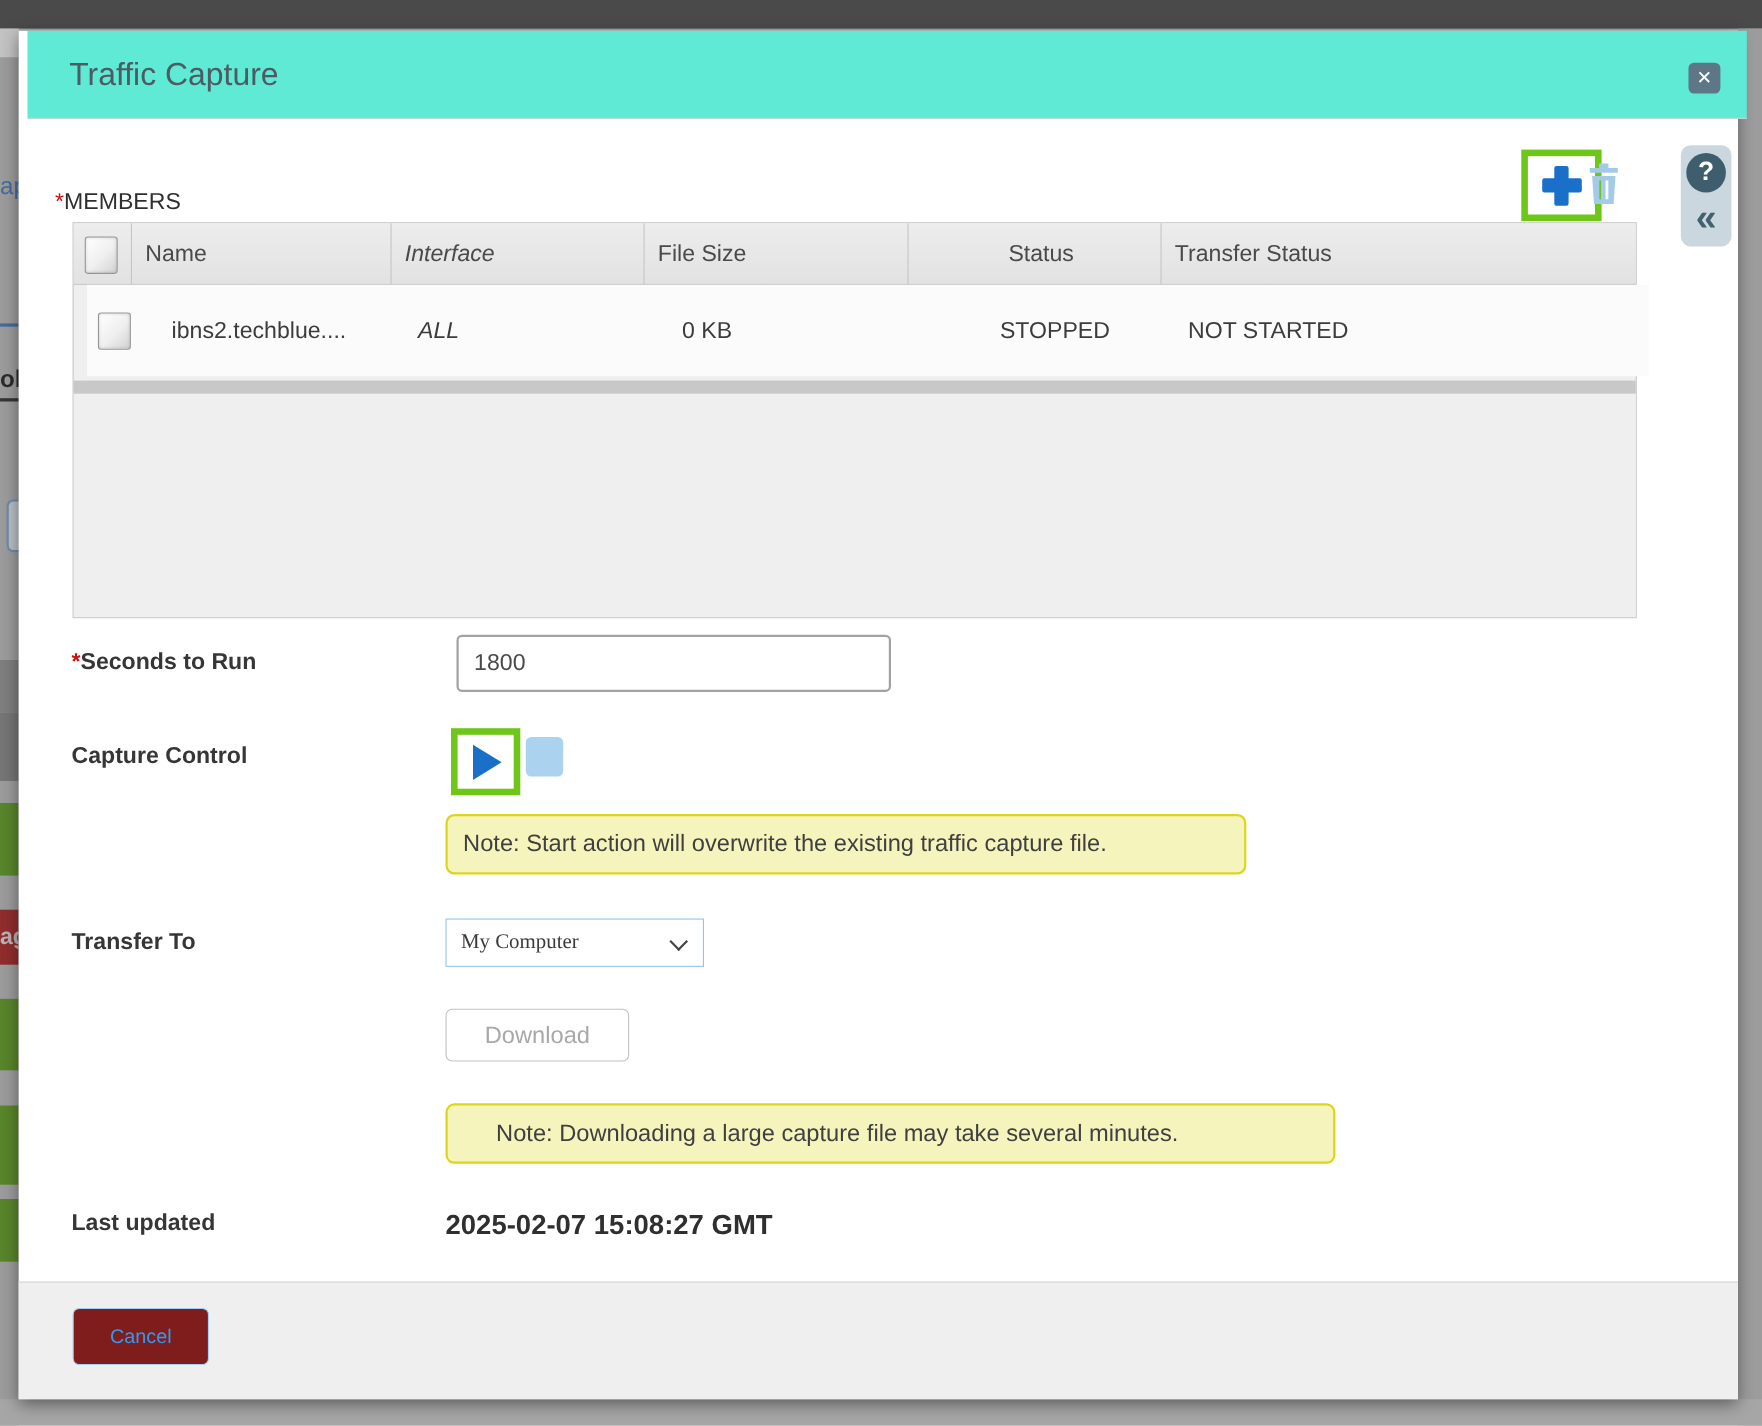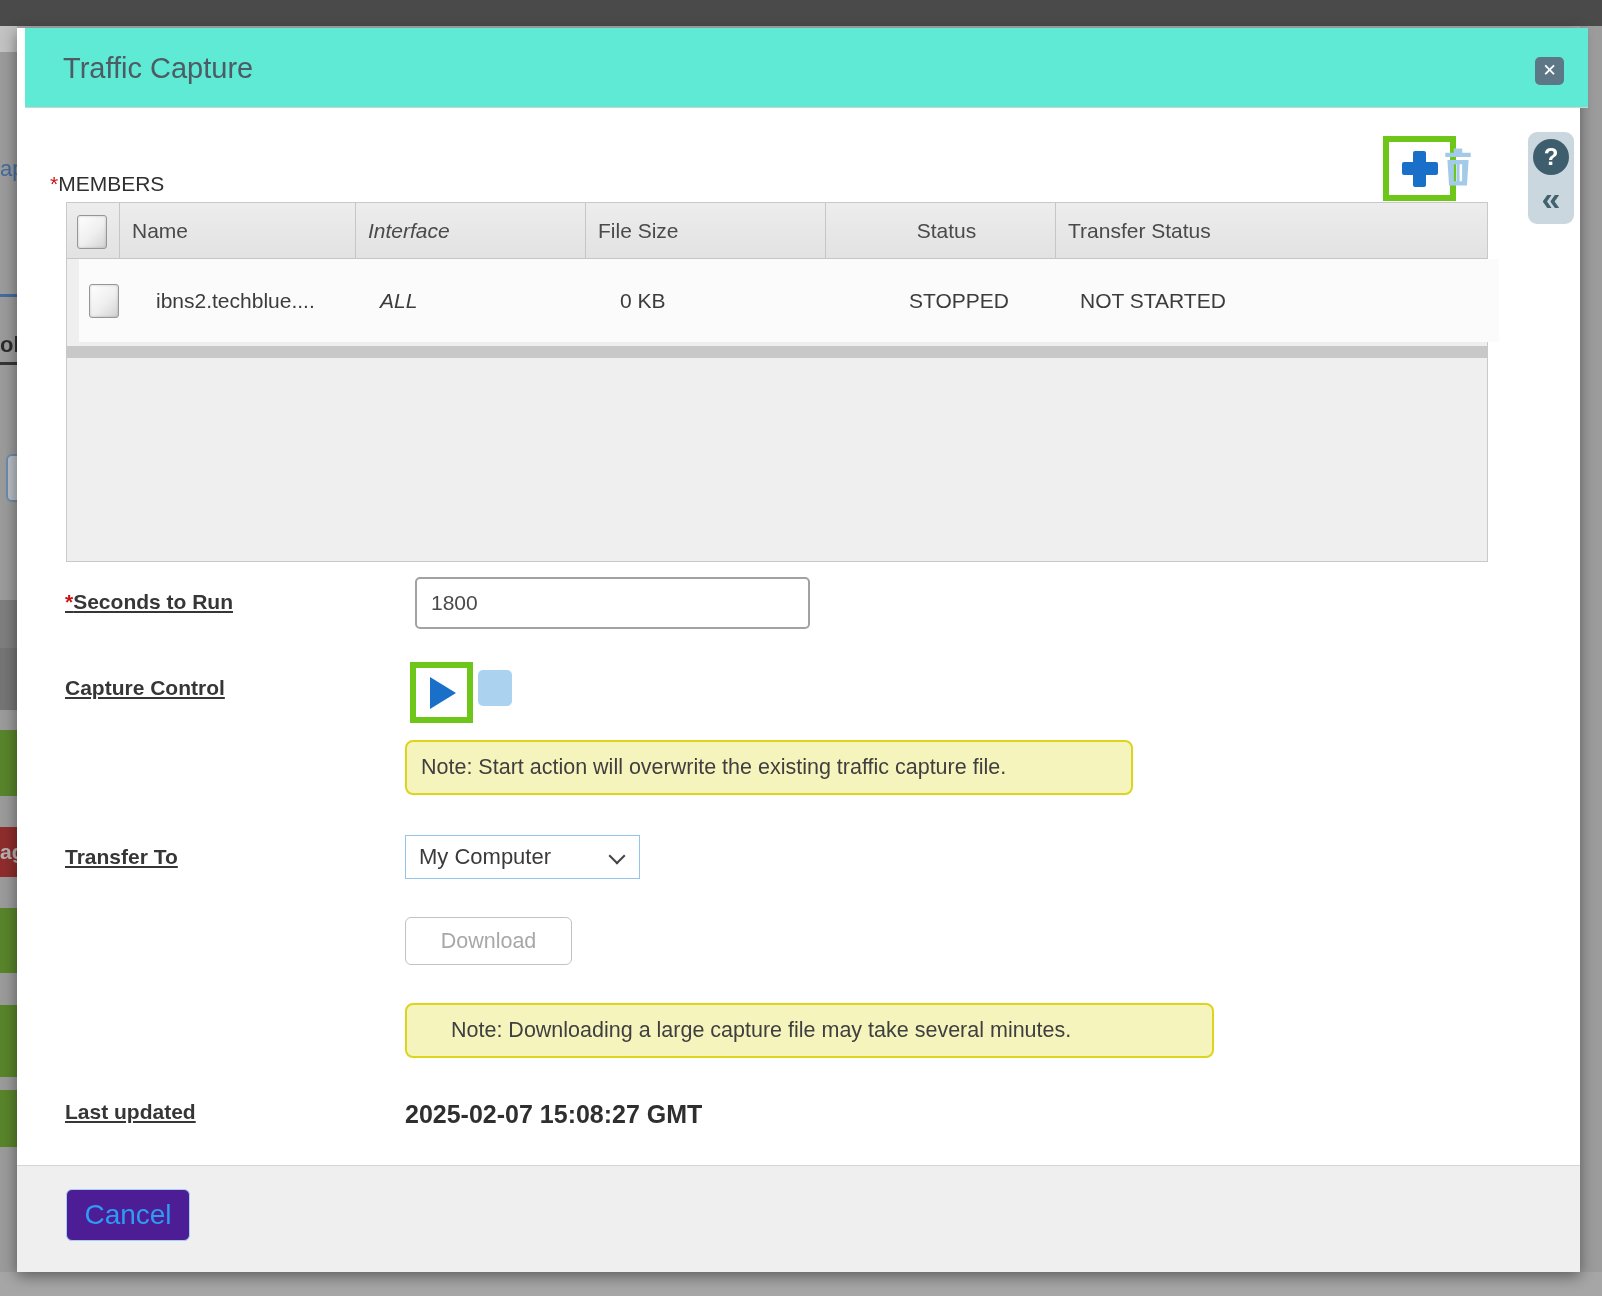--- a/index.html
+++ b/index.html
@@ -84,21 +84,21 @@
     width:28px;height:32px;border:1px solid #969696;border-radius:3px;
     background:linear-gradient(135deg,#ffffff 0%,#efefef 55%,#d2d2d2 100%);
     box-shadow:inset 0 0 3px rgba(0,0,0,0.18);cursor:pointer;
   }
   .cb-head{position:absolute;left:10px;top:12px;}
   .cb-row{position:absolute;left:10px;top:25px;}
   .hscroll{position:absolute;left:0;top:143px;width:100%;height:12px;background:#c8c8c8;}
   .grid-empty{position:absolute;left:0;top:155px;width:100%;height:203px;background:#efefef;}
 
   
-  .form-label{position:absolute;left:48px;font-size:21px;font-weight:bold;color:#363636;text-decoration:underline;}
+  .form-label{position:absolute;left:48px;font-size:21px;font-weight:bold;color:#363636;}
   .lbl-seconds{top:562px;}
   .lbl-capture{top:648px;}
   .lbl-transfer{top:817px;}
   .lbl-updated{top:1072px;}
   .seconds-input{
     position:absolute;left:398px;top:549px;width:395px;height:52px;box-sizing:border-box;
     border:2px solid #a2a2a2;border-radius:5px;font-size:21px;color:#4a4a4a;
     padding:0 0 0 14px;font-family:"Liberation Sans","DejaVu Sans",sans-serif;background:#fff;
   }
   .play-box{position:absolute;left:393px;top:634px;width:51px;height:49px;border:6px solid #6ec718;background:#ffffff;}
@@ -111,40 +111,40 @@
     position:absolute;left:388px;height:55px;box-sizing:border-box;
     background:#f6f4bd;border:2px solid #ddd41c;border-radius:8px;
     font-size:21.5px;color:#3f3f3f;line-height:51px;padding-left:14px;white-space:nowrap;overflow:hidden;
   }
   .note-start{top:712px;width:728px;}
   .note-download{top:975px;width:809px;padding-left:44px;}
   .select{
     position:absolute;left:388px;top:807px;width:235px;height:44px;box-sizing:border-box;
     border:1px solid #93c4ed;background:#ffffff;cursor:pointer;
   }
-  .select-value{position:absolute;left:13px;top:0;line-height:42px;font-size:22px;color:#3a3a3a;}
+  .select-value{position:absolute;left:13px;top:0;line-height:42px;font-size:19px;color:#3a3a3a;font-family:Liberation Serif, serif;}
   .select-chevron{
     position:absolute;right:16px;top:14px;width:10px;height:10px;
     border-right:2.5px solid #444;border-bottom:2.5px solid #444;transform:rotate(45deg);
   }
   .download-btn{
     position:absolute;left:388px;top:889px;width:167px;height:48px;box-sizing:border-box;
     border:1px solid #c2c2c2;border-radius:6px;background:#ffffff;
     font-size:21.5px;color:#a8a8a8;text-align:center;line-height:46px;cursor:default;
   }
   .updated-value{position:absolute;left:388px;top:1072px;font-size:25px;font-weight:bold;color:#2f2f2f;}
 
   
   .dlg-footer{
     position:absolute;left:0;top:1137px;width:100%;height:107px;
     background:#f0efef;border-top:1px solid #d5d5d5;box-sizing:border-box;
   }
   .btn{
-    position:absolute;top:23px;height:52px;box-sizing:border-box;background:#4c1d95;
-    border:1px solid #a5d0f3;border-radius:6px;color:#2e9bf4;font-size:28px;
+    position:absolute;top:23px;height:52px;box-sizing:border-box;background:#7f1d1d;
+    border:1px solid #a5d0f3;border-radius:6px;color:#2e9bf4;font-size:18px;
     text-align:center;line-height:50px;cursor:pointer;
   }
   .btn-cancel{left:49px;width:124px;}
   .btn-save{left:1261px;width:229px;padding-right:26px;}
   .save-caret{
     position:absolute;right:20px;top:23px;width:0;height:0;
     border-left:7px solid transparent;border-right:7px solid transparent;border-top:8px solid #333;
   }
 </style>
 </head>

